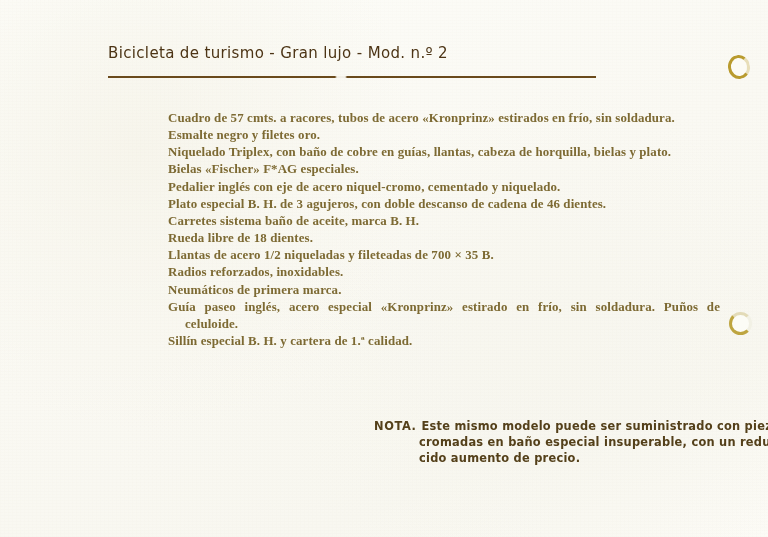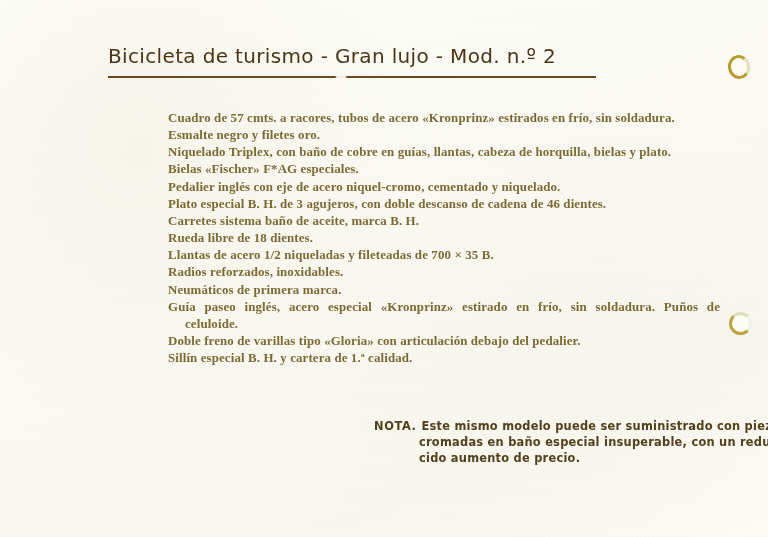--- a/index.html
+++ b/index.html
@@ -38,21 +38,21 @@
   
   #title-block {
     position: absolute;
     left: 108px;
     top: 45px;
     width: 500px;
   }
   #doc-title {
     margin: 0;
     font-family: "DejaVu Sans", "Liberation Sans", sans-serif;
-    font-size: 20px;
+    font-size: 15px;
     font-weight: 400;
     letter-spacing: 0.35px;
     color: #4c3415;
     white-space: nowrap;
     line-height: 1.18;
   }
   #title-rule {
     position: absolute;
     left: 0;
     top: 31px;
@@ -166,21 +166,20 @@
     <div class="spec-line">Bielas «Fischer»  F*AG  especiales.</div>
     <div class="spec-line">Pedalier inglés con eje de acero niquel-cromo, cementado y niquelado.</div>
     <div class="spec-line">Plato especial B. H. de 3 agujeros, con doble descanso de cadena de 46 dientes.</div>
     <div class="spec-line">Carretes sistema baño de aceite, marca B. H.</div>
     <div class="spec-line">Rueda libre de 18 dientes.</div>
     <div class="spec-line">Llantas de acero 1/2 niqueladas y fileteadas de 700 × 35 B.</div>
     <div class="spec-line">Radios reforzados, inoxidables.</div>
     <div class="spec-line">Neumáticos de primera marca.</div>
     <div class="spec-line justified">Guía paseo inglés, acero especial «Kronprinz» estirado en frío, sin soldadura. Puños de</div>
     <div class="spec-line cont">celuloide.</div>
-    <div class="spec-line">Doble freno de varillas tipo «Gloria» con articulación debajo del pedalier.</div>
     <div class="spec-line">Sillín especial B. H. y cartera de 1.ª calidad.</div>
   </div>
 
   <div id="nota-block">
     <div class="nota-line">
       <span id="nota-label">NOTA.</span><span>Este mismo modelo puede ser suministrado con piezas</span>
     </div>
     <div class="nota-line indent">cromadas en baño especial insuperable, con un redu-</div>
     <div class="nota-line indent">cido aumento de precio.</div>
   </div>

